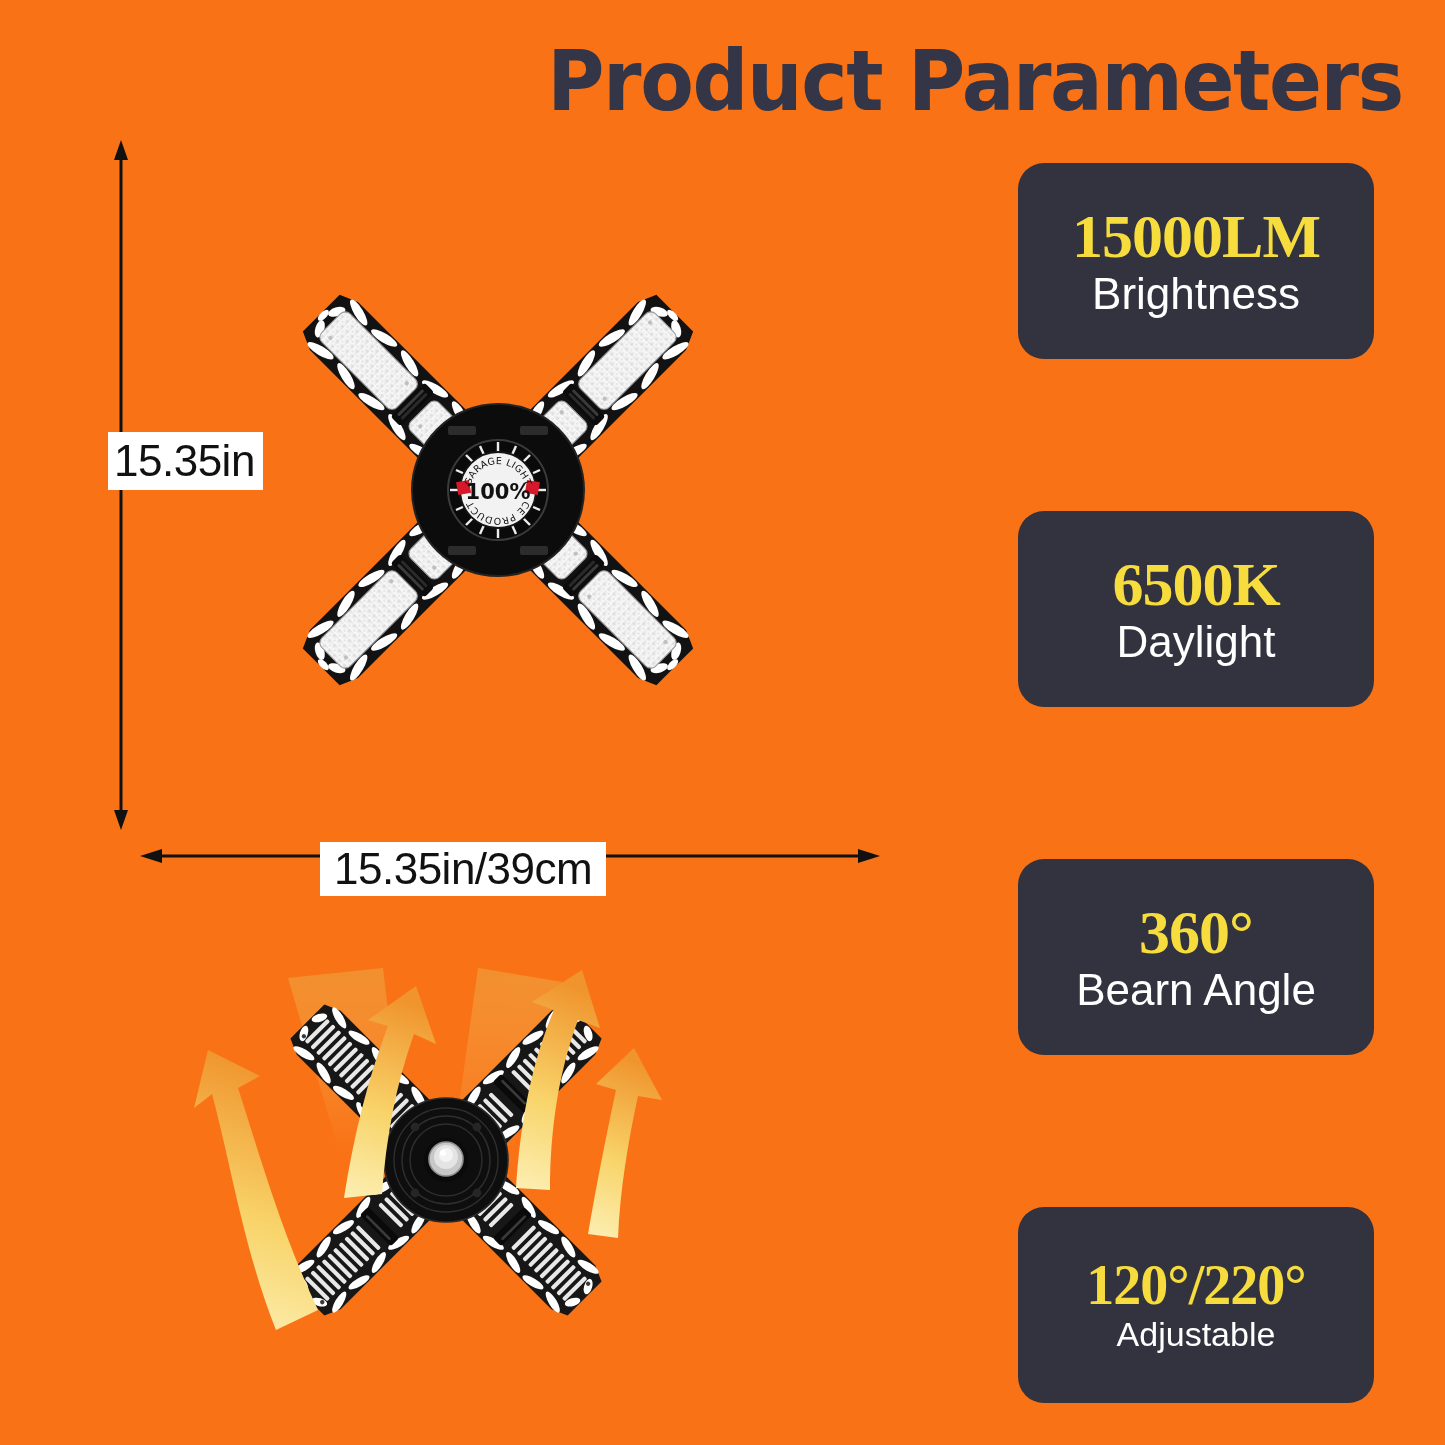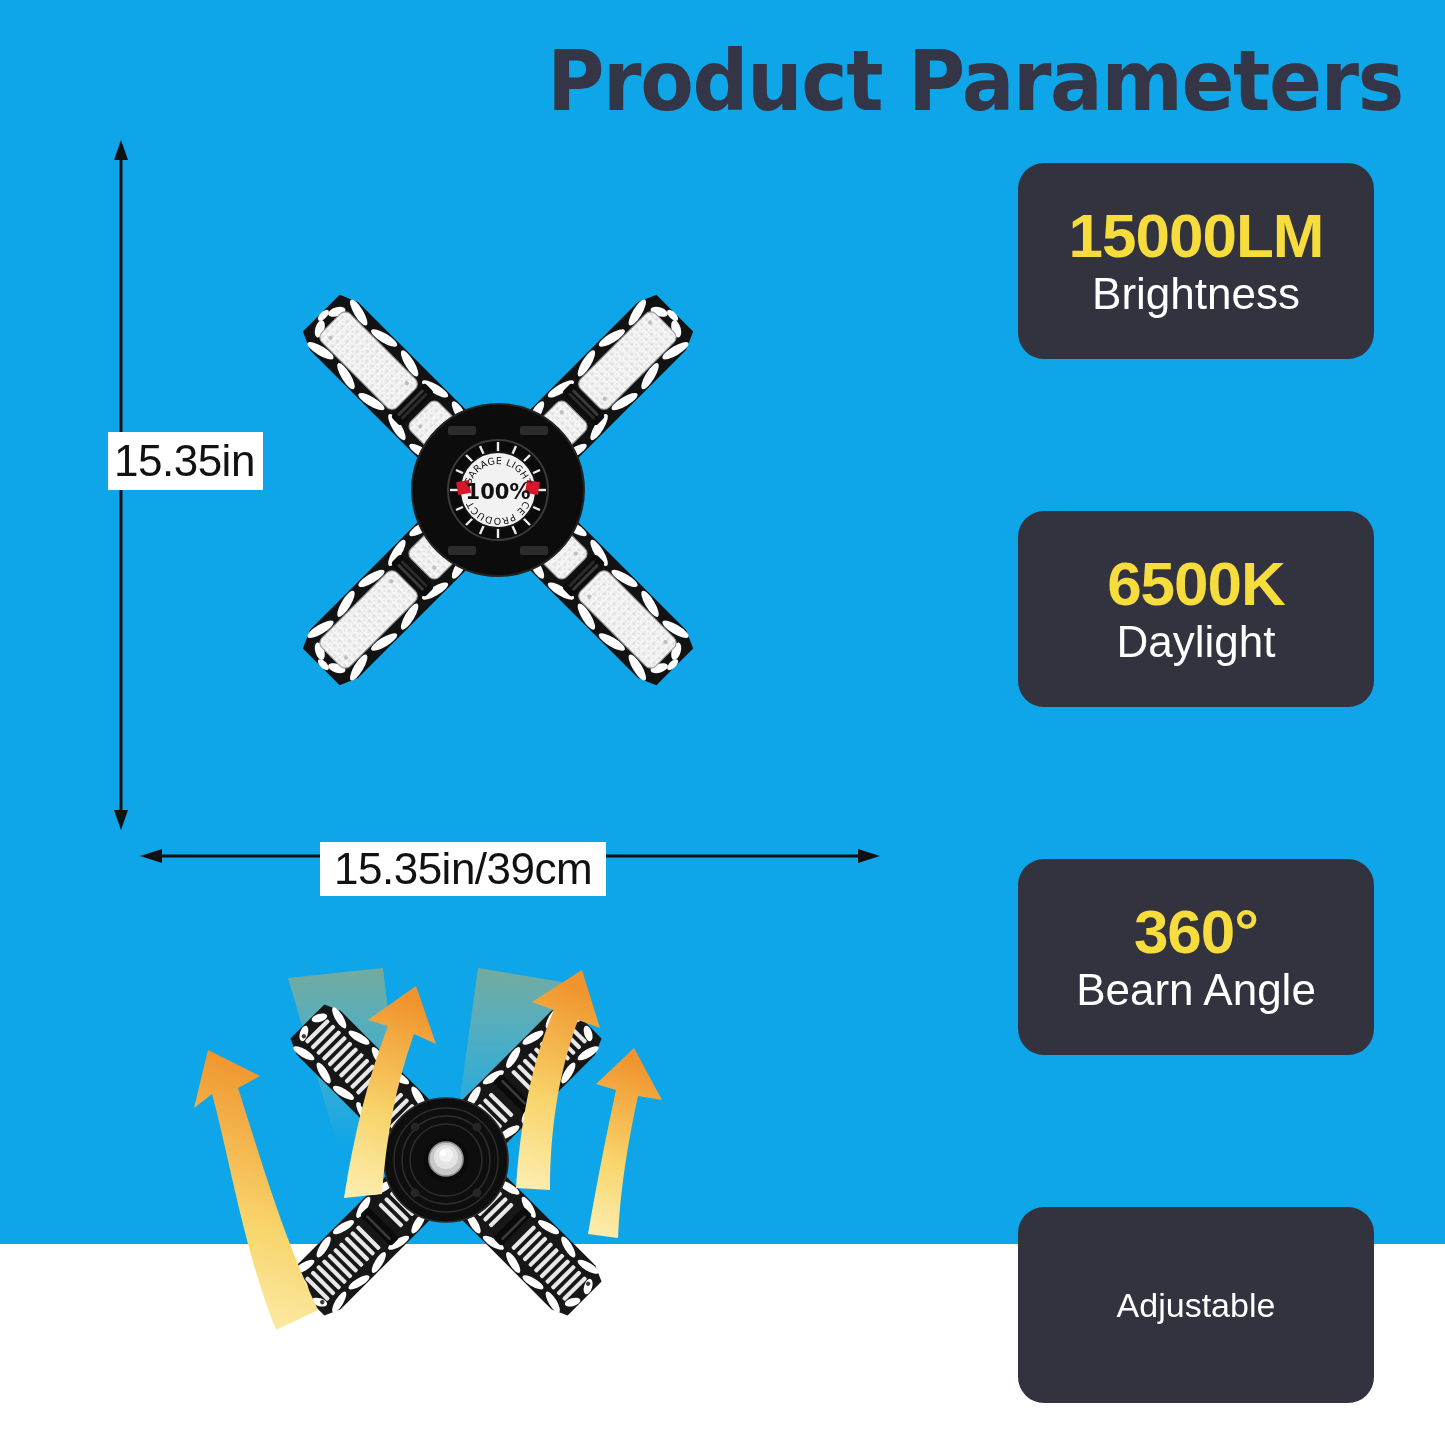--- a/index.html
+++ b/index.html
@@ -4,22 +4,22 @@
 <style>
   * { margin:0; padding:0; box-sizing:border-box; }
   html, body {
     width:1445px; height:1445px;
     background:#ffffff;
     font-family:"Liberation Sans", sans-serif;
     overflow:hidden;
   }
   #page {
     position:relative;
-    width:1445px; height:1244px;
-    background:#0ea5e9;
+    width:1445px; height:1445px;
+    background:#f97316;
   }
 
   
   #page-title {
     position:absolute;
     left:560px; top:28px;
     width:830px; height:105px;
     display:flex; align-items:center; justify-content:center;
     font-size:84px;
     font-weight:bold;
@@ -46,21 +46,21 @@
     align-items:center; justify-content:center;
     padding:6px 10px;
   }
   .spec-value {
     color:#F6DC3D;
     font-weight:bold;
     font-size:62px;
     line-height:1.04;
     letter-spacing:-1px;
     white-space:nowrap;
-    font-family:Liberation Sans, sans-serif;
+    font-family:Liberation Serif, serif;
   }
   .spec-label {
     color:#FFFFFF;
     font-size:44px;
     line-height:1.1;
     margin-top:2px;
     white-space:nowrap;
     font-family:"Liberation Sans", sans-serif;
   }
   .spec-card[data-size="sm"] .spec-value { font-size:56px; }
@@ -382,18 +382,19 @@
       <div class="spec-label">Daylight</div>
     </div>
 
 
     <div class="spec-card" data-size="lg">
       <div class="spec-value">360°</div>
       <div class="spec-label">Bearn Angle</div>
     </div>
 
     <div class="spec-card" data-size="sm">
+      <div class="spec-value">120°/220°</div>
       <div class="spec-label">Adjustable</div>
     </div>
 
   </div>
 
 </div>
 
 </body></html>

